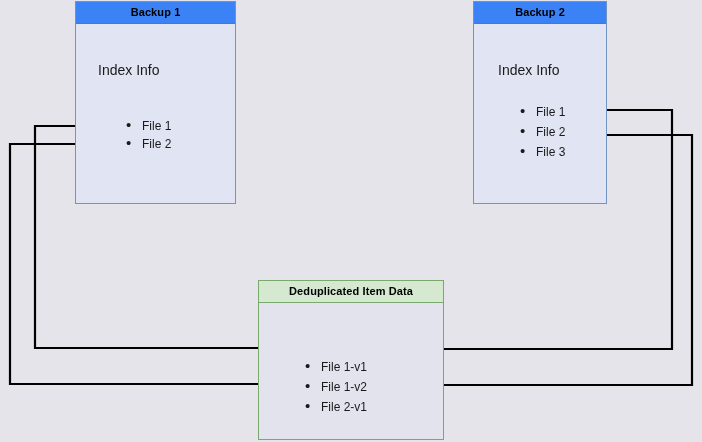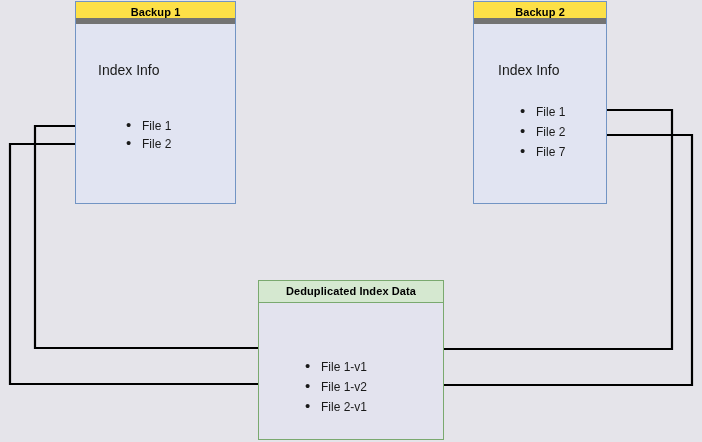--- a/index.html
+++ b/index.html
@@ -34,22 +34,22 @@
     background: #e1e4f2;
   }
   .box-header {
     box-sizing: border-box;
     height: 22px;
     line-height: 21px;
     text-align: center;
     font-weight: bold;
     font-size: 11px;
     color: #000000;
-    background: #fde047;
-    border-bottom: 6px solid #737373;
+    background: #3b82f6;
+    border-bottom: 1px solid #737373;
     letter-spacing: 0.1px;
   }
   .box-body {
     position: relative;
     height: calc(100% - 22px);
   }
   .box-green {
     border: 1px solid #7aa96f;
     background: #e3e3ee;
   }
@@ -124,27 +124,27 @@
     </div>
   </div>
 
   <div class="box" style="left:473px; top:1px; width:134px; height:203px;">
     <div class="box-header">Backup 2</div>
     <div class="box-body">
       <div class="index-label" style="left:24px; top:38px;">Index Info</div>
       <ul class="bullets b2-list" style="left:44px; top:78px;">
         <li>File 1</li>
         <li>File 2</li>
-        <li>File 7</li>
+        <li>File 3</li>
       </ul>
     </div>
   </div>
 
   <div class="box box-green" style="left:258px; top:280px; width:186px; height:160px;">
-    <div class="box-header">Deduplicated Index Data</div>
+    <div class="box-header">Deduplicated Item Data</div>
     <div class="box-body">
       <ul class="bullets dd-list" style="left:44px; top:54px;">
         <li>File 1-v1</li>
         <li>File 1-v2</li>
         <li>File 2-v1</li>
       </ul>
     </div>
   </div>
 
 </div>

